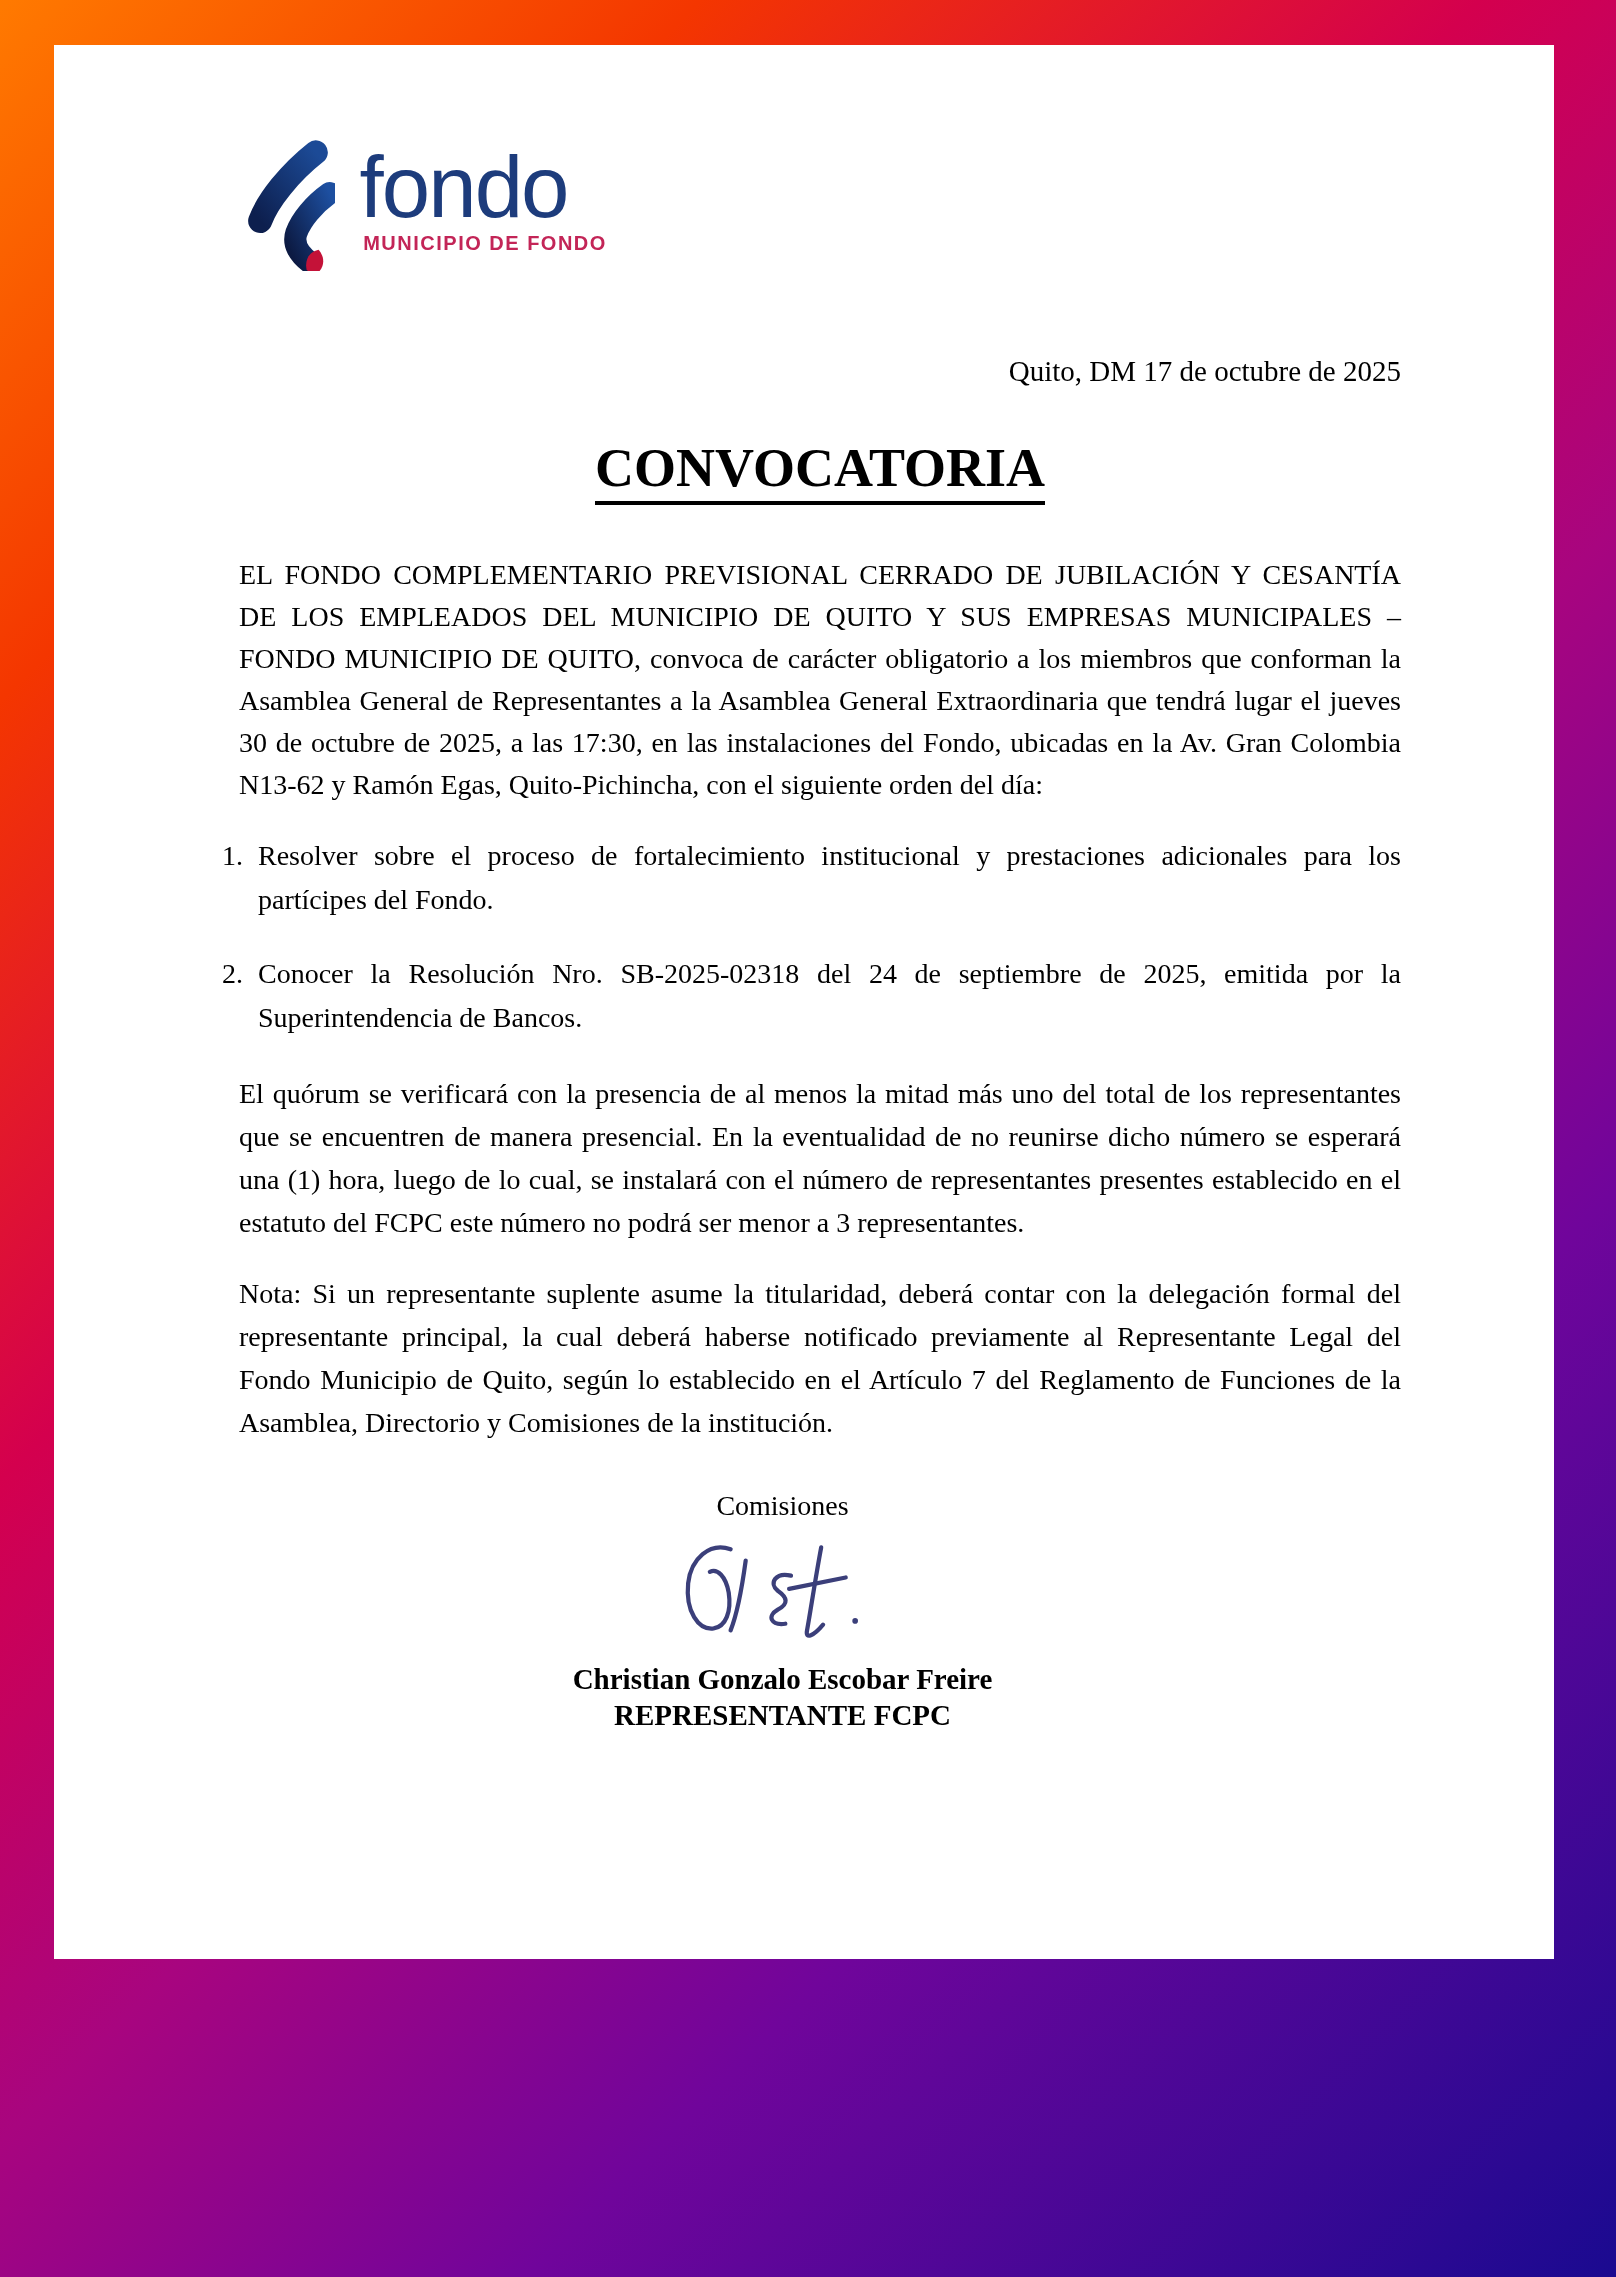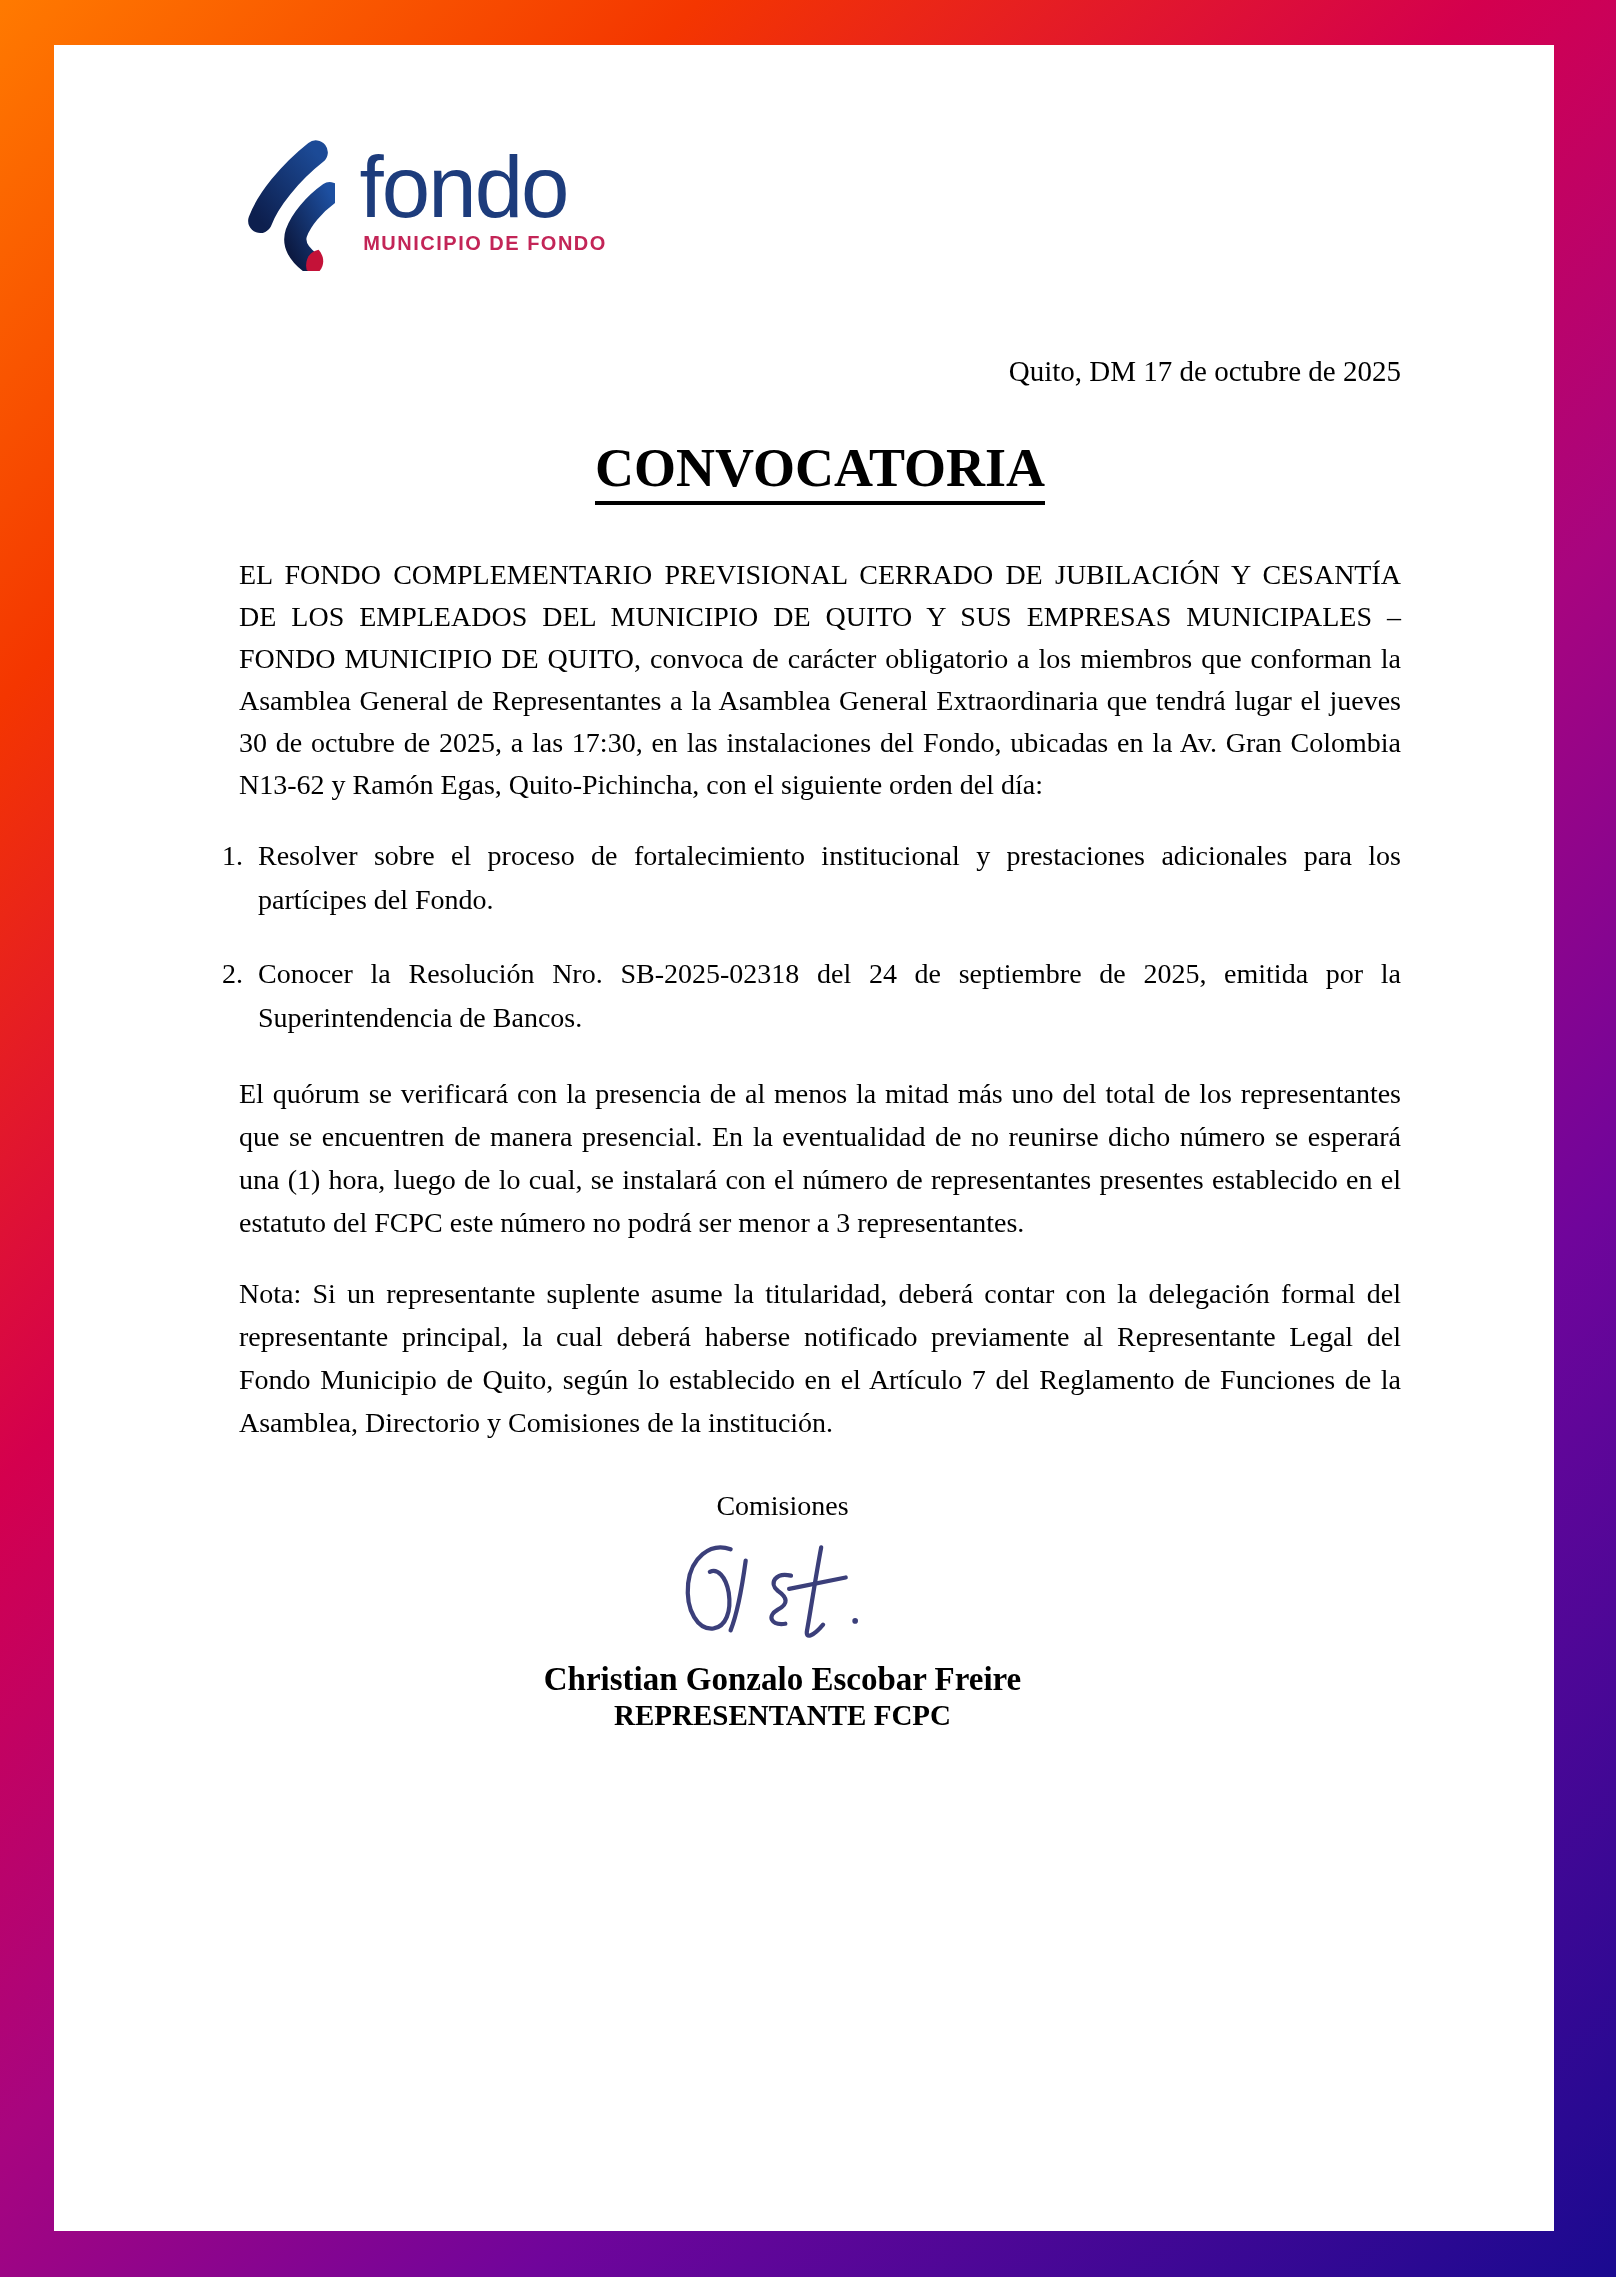--- a/index.html
+++ b/index.html
@@ -16,21 +16,21 @@
       #70059b 72%,
       #1a0a90 100%);
     font-family: "Liberation Serif", serif;
     color: #000;
   }
   .page {
     position: absolute;
     left: 54px;
     top: 45px;
     width: 1500px;
-    height: 2186px;
+    height: 1914px;
     background: #ffffff;
   }
   .content {
     padding: 87px 153px 0 185px;
   }
 
   
   .logo-row {
     display: flex;
     align-items: center;
@@ -106,21 +106,21 @@
 
   
   .closing-block {
     margin-top: 43px;
     margin-right: 75px;
     text-align: center;
   }
   .closing-word { font-size: 28px; line-height: 38px; }
   .signature { margin-top: 9.4px; }
   .signature svg { width: 217px; height: 121px; }
-  .signer-name  { font-size: 33px; font-weight: 700; line-height: 36px; margin-top: 1.9px; }
+  .signer-name  { font-size: 29px; font-weight: 700; line-height: 36px; margin-top: 1.9px; }
   .signer-title { font-size: 29px; font-weight: 700; line-height: 36px; }
 </style>
 </head>
 <body>
 
 <div class="page">
   <div class="content">
 
     <div class="logo-row">
       <svg class="logo-mark" viewBox="0 0 100 150" xmlns="http://www.w3.org/2000/svg">

